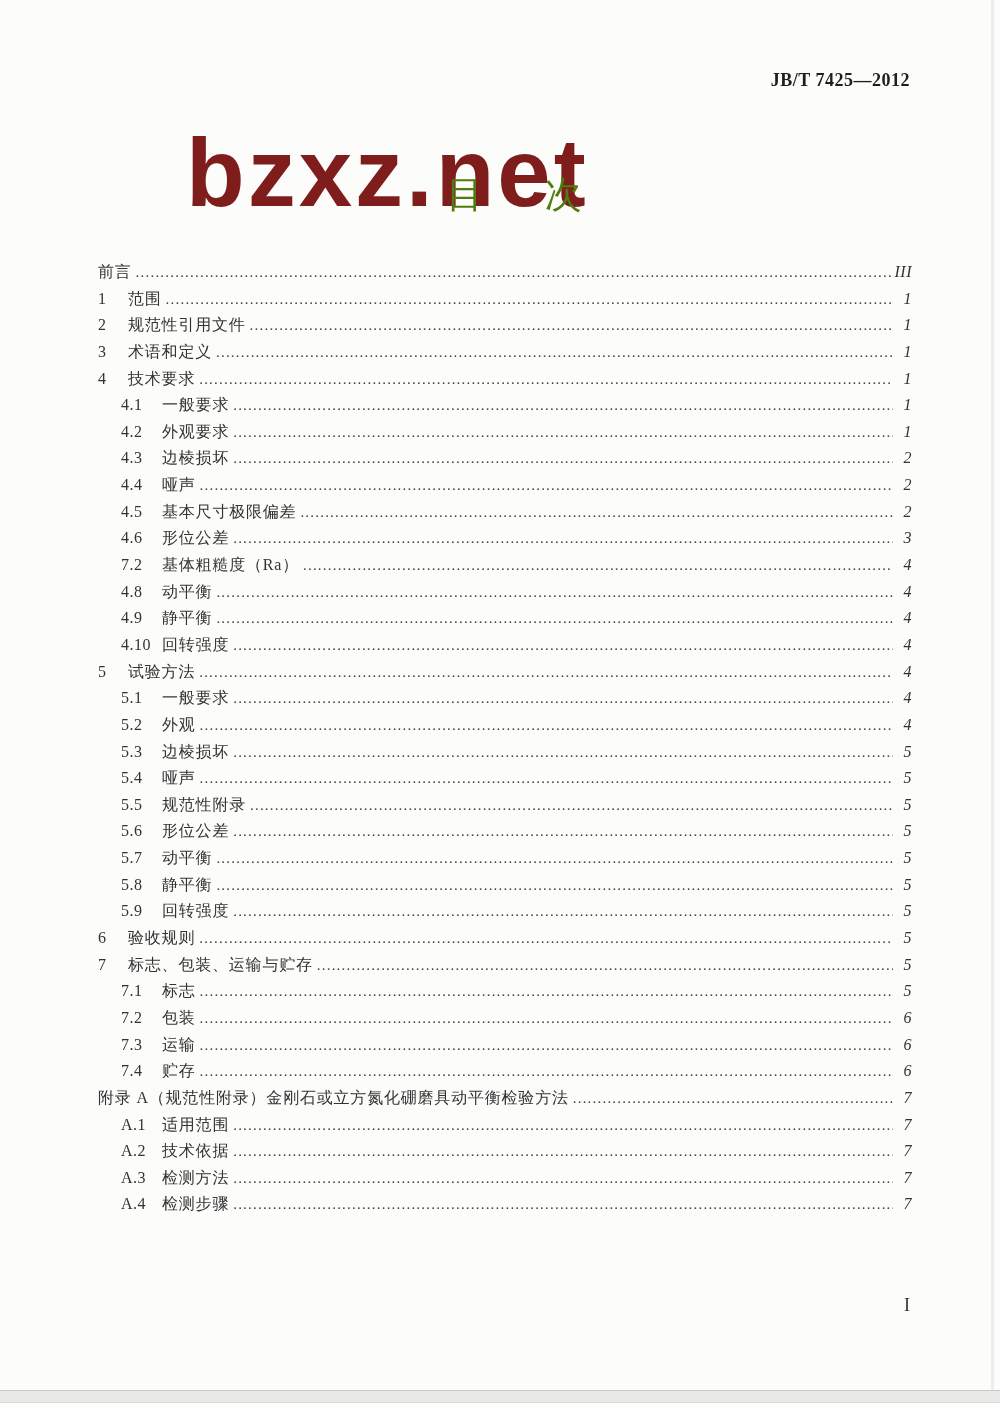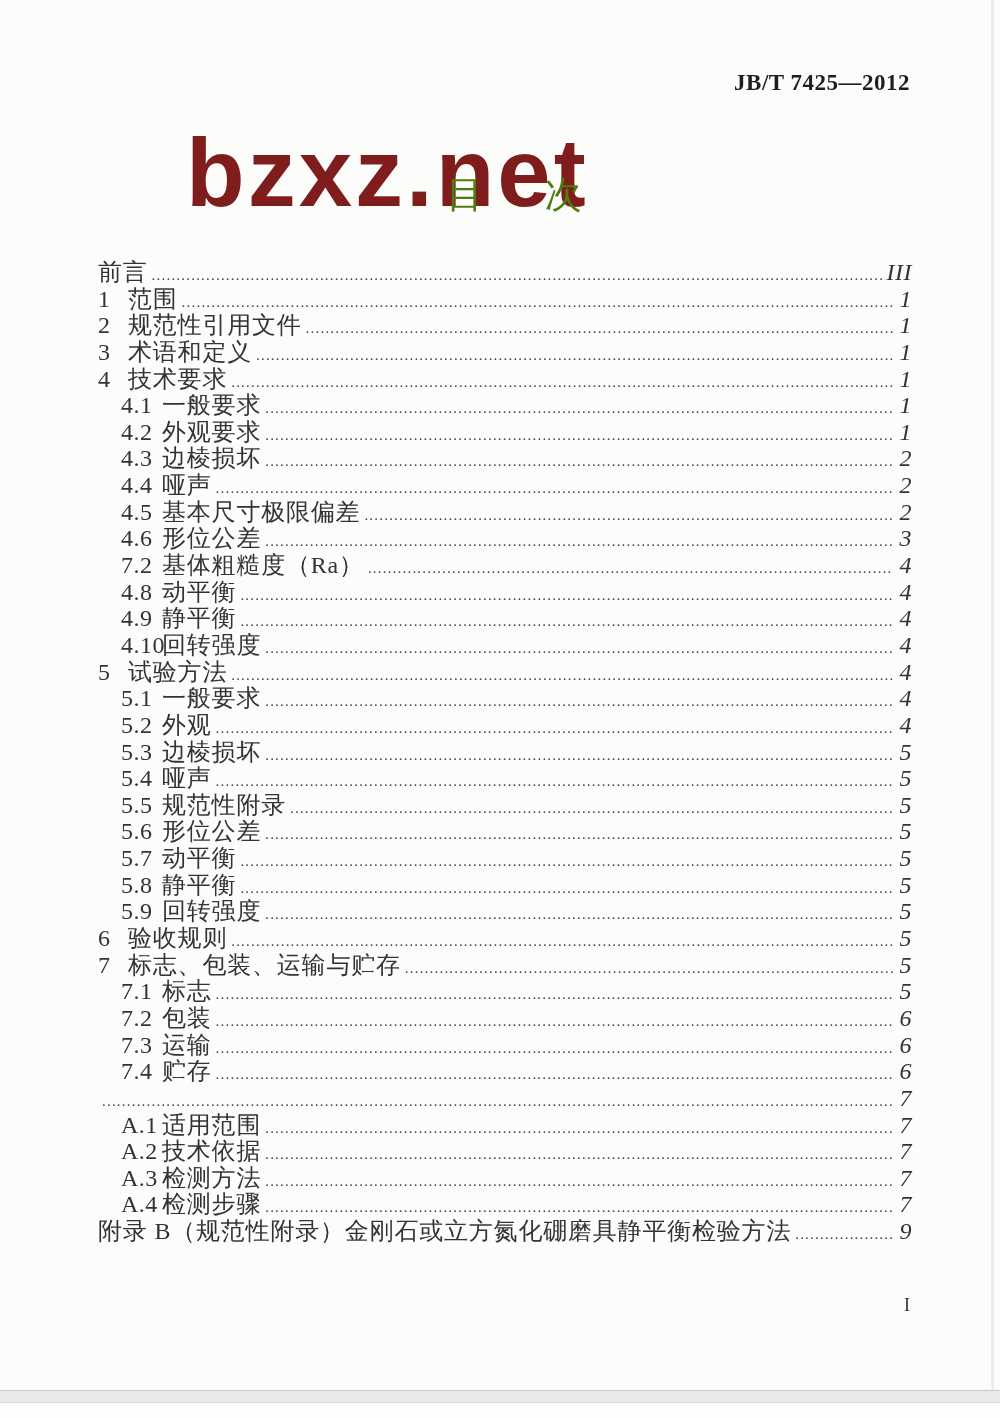--- a/index.html
+++ b/index.html
@@ -13,21 +13,21 @@
     color: #2e2e2e;
   }
   .right-edge-shade {
     position: absolute; top: 0; right: 6px; width: 3px; height: 1390px;
     background: #ededec;
   }
   .header-code {
     position: absolute;
     top: 70px;
     right: 90px;
-    font-size: 23px;
+    font-size: 18px;
     font-weight: bold;
     letter-spacing: 0.5px;
     color: #1e1e1e;
   }
   .watermark {
     position: absolute;
     left: 186px;
     top: 118px;
     font-family: "Liberation Sans", "DejaVu Sans", sans-serif;
     font-weight: bold;
@@ -53,21 +53,21 @@
     position: absolute;
     left: 98px;
     right: 88px;
     top: 259px;
     z-index: 1;
   }
   .toc-row {
     display: flex;
     align-items: baseline;
     height: 26.65px;
-    font-size: 24px;
+    font-size: 16px;
     line-height: 26.65px;
     color: #333;
   }
   .toc-row .num {
     flex: none;
     letter-spacing: 0.5px;
   }
   .toc-row.level-1 .num { width: 30px; }
   .toc-row.level-2 { padding-left: 23px; }
   .toc-row.level-2 .num { width: 41px; }
@@ -347,20 +347,21 @@
 
   <div class="toc-row level-2">
     <span class="num">7.4</span>
     <span class="label">贮存</span>
     <span class="leader"></span>
     <span class="pg">6</span>
   </div>
 
   <div class="toc-row level-0">
 
+    <span class="label">附录 A（规范性附录）金刚石或立方氮化硼磨具动平衡检验方法</span>
     <span class="leader"></span>
     <span class="pg">7</span>
   </div>
 
   <div class="toc-row level-2">
     <span class="num">A.1</span>
     <span class="label">适用范围</span>
     <span class="leader"></span>
     <span class="pg">7</span>
   </div>
@@ -380,25 +381,19 @@
   </div>
 
   <div class="toc-row level-2">
     <span class="num">A.4</span>
     <span class="label">检测步骤</span>
     <span class="leader"></span>
     <span class="pg">7</span>
   </div>
 
 
-  <div class="toc-row level-0">
-
-    <span class="label">附录 B（规范性附录）金刚石或立方氮化硼磨具静平衡检验方法</span>
-    <span class="leader"></span>
-    <span class="pg">9</span>
-  </div>
 </div>
 
   <div class="footer-pagenum">I</div>
 
   <div class="page-bottom-edge"></div>
   <div class="next-page-strip"></div>
 </div>
 
 </body></html>

